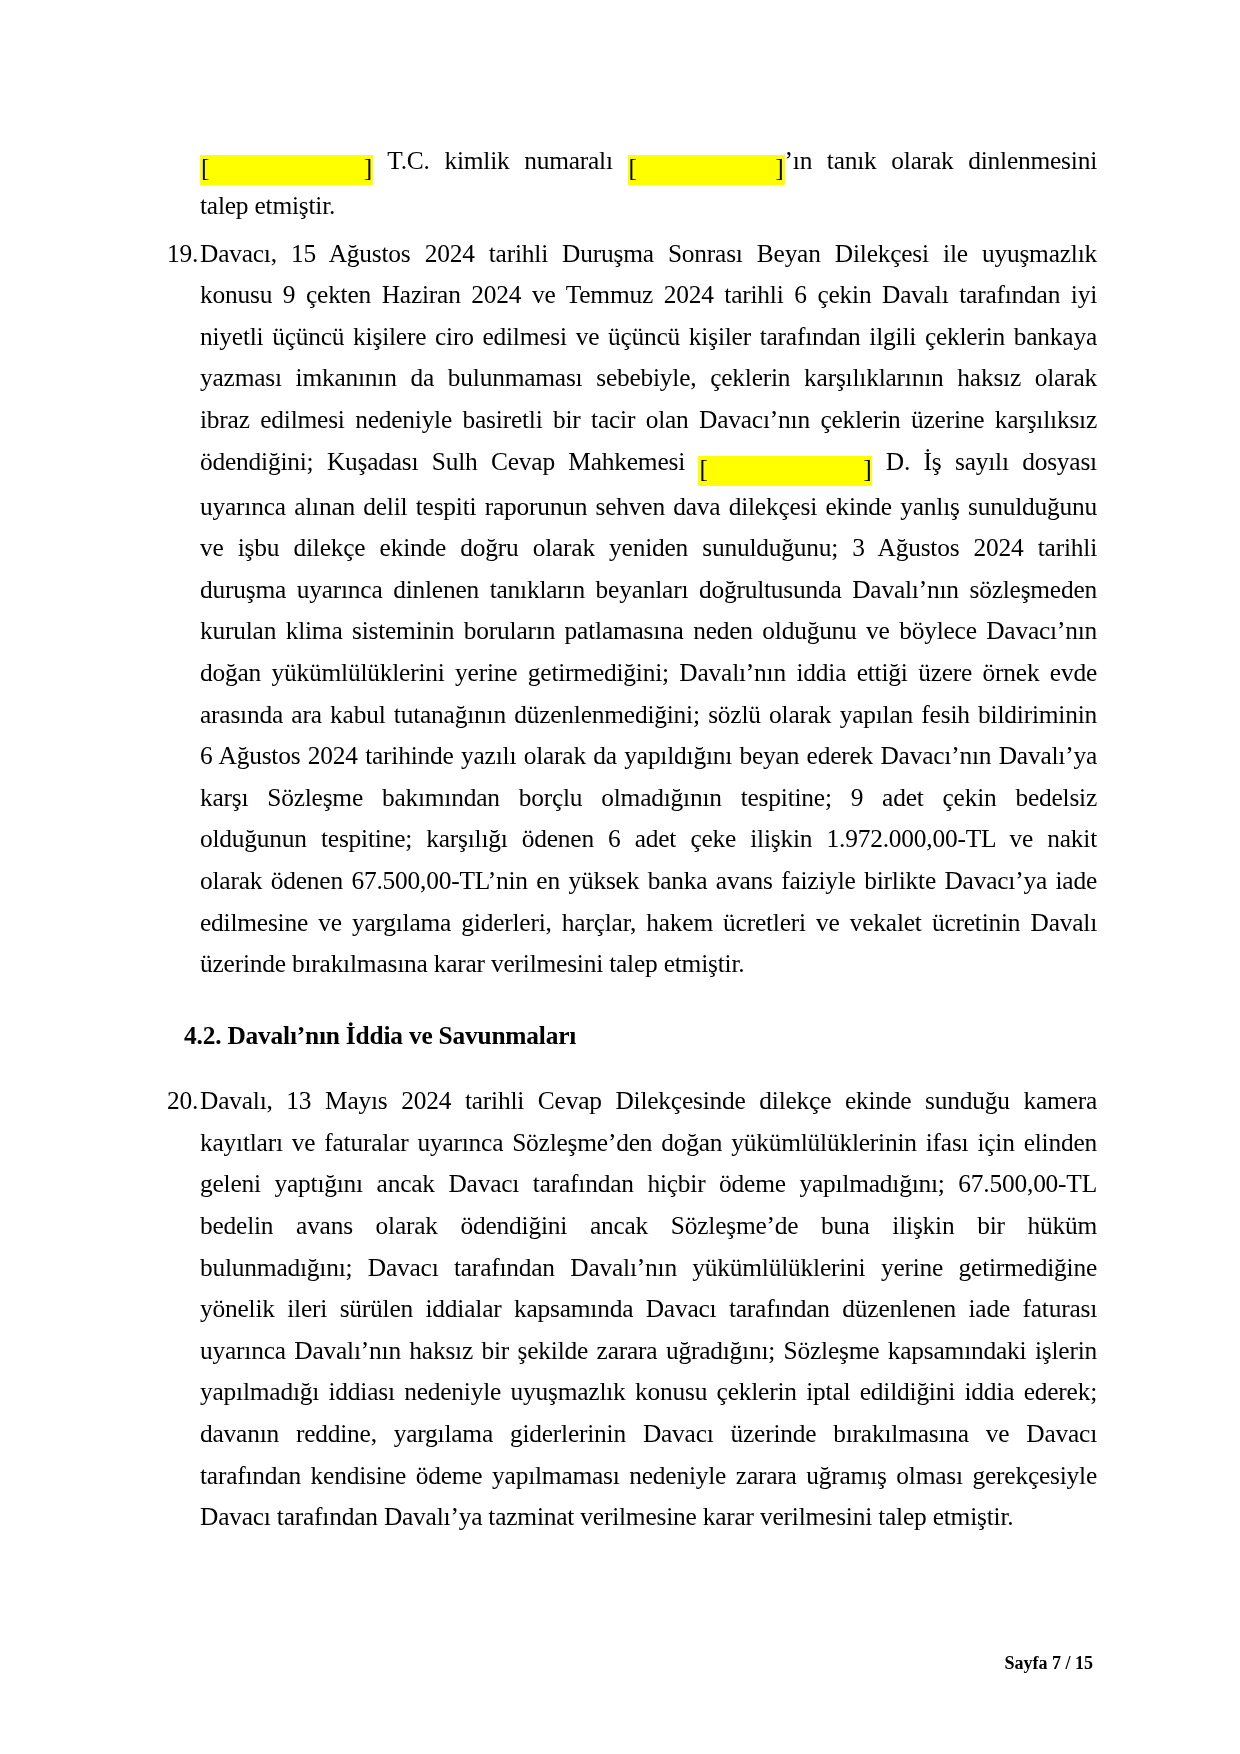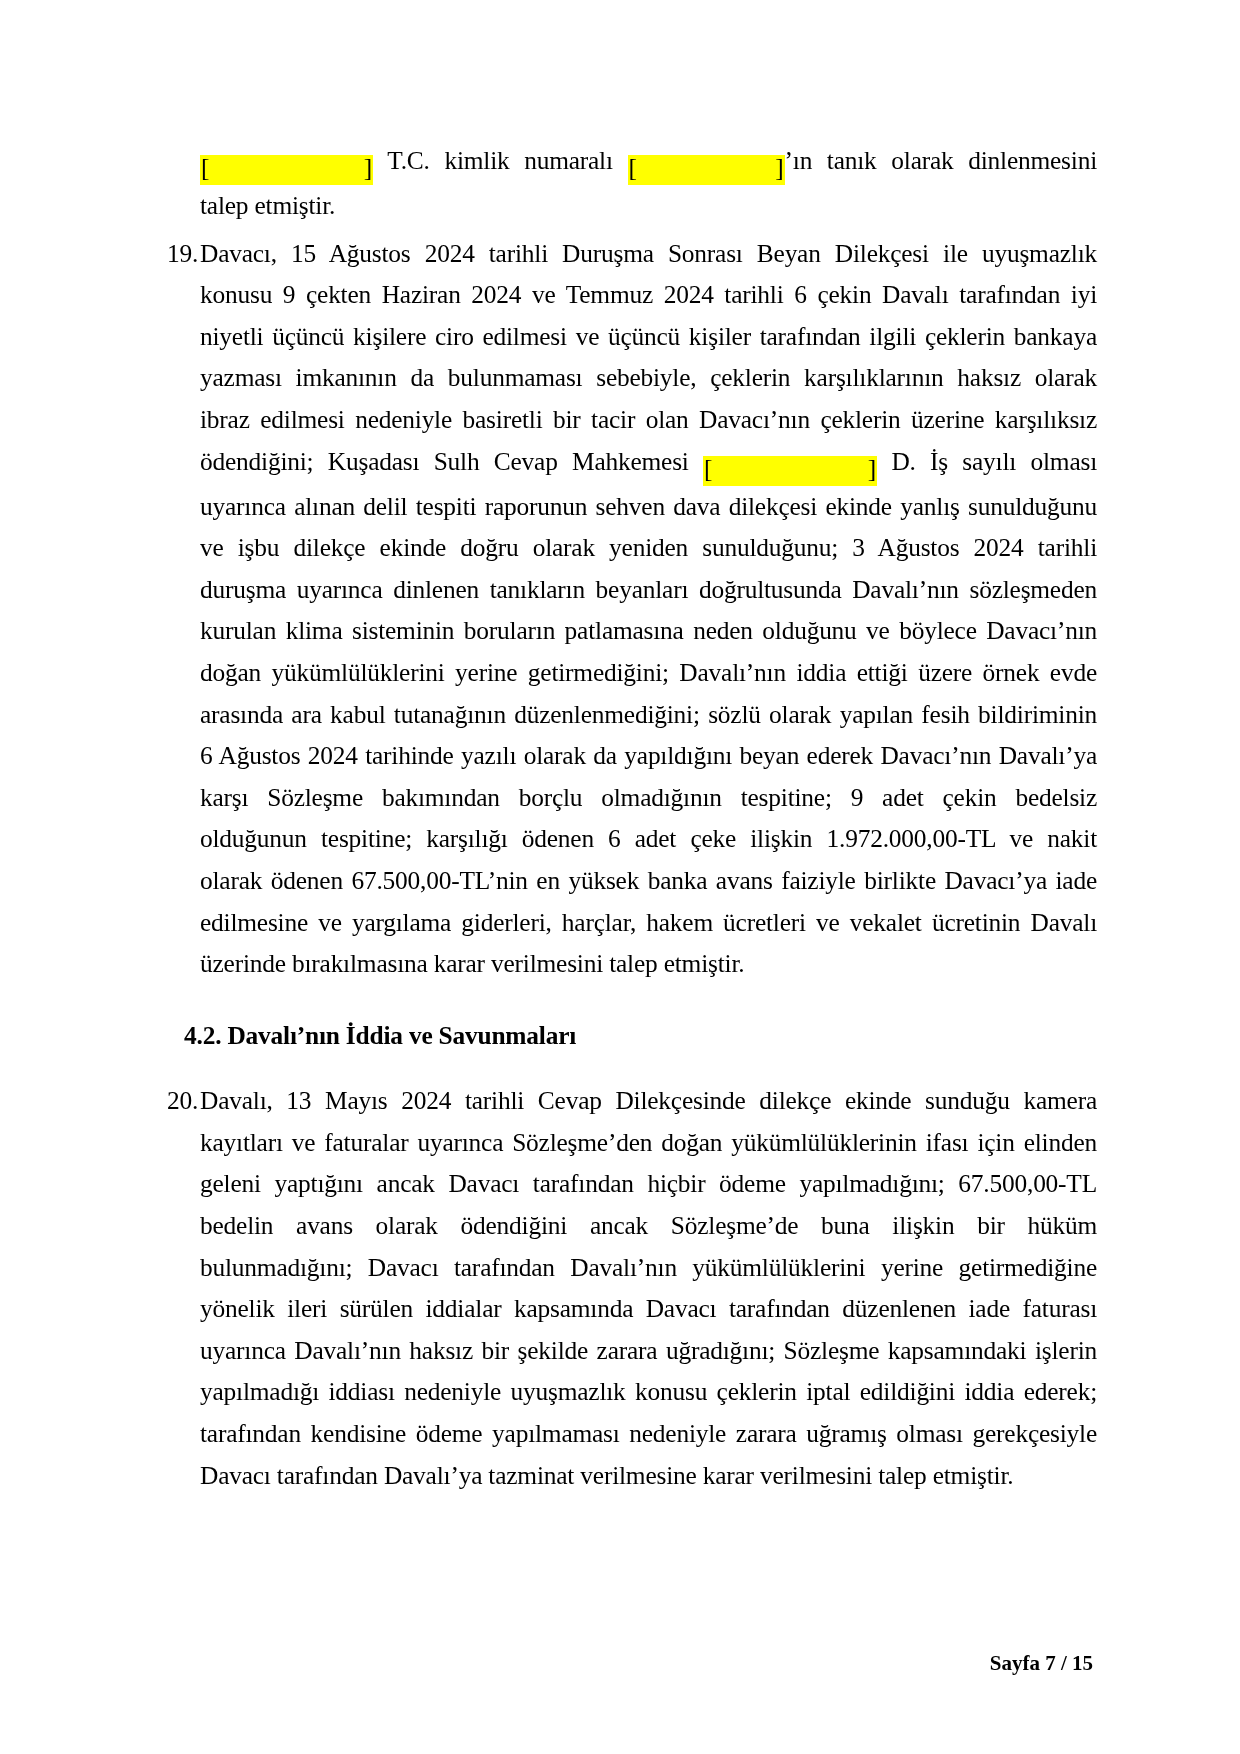--- a/index.html
+++ b/index.html
@@ -46,21 +46,21 @@
     height:30px;
     vertical-align:-7px;
     background:var(--hl,#ffff00);
     padding:0 1px;
   }
   .redact span{line-height:24px;}
   .footer{
     position:absolute;
     top:1650px;right:147px;
     font-weight:bold;
-    font-size:21px;
+    font-size:18px;
     line-height:26px;
   }
 </style>
 </head>
 <body>
 
 <div class="page">
   <div class="content" id="doc-content">
       <div class="block">
         <div class="line"><span class="redact" style="width: 171px;">
@@ -75,21 +75,21 @@
       <div class="block m-p2">
         <span class="num">19.</span>
         <div class="line"><span class="run">Davacı, 15 Ağustos 2024 tarihli Duruşma Sonrası Beyan Dilekçesi ile uyuşmazlık</span></div>
         <div class="line"><span class="run">konusu 9 çekten Haziran 2024 ve Temmuz 2024 tarihli 6 çekin Davalı tarafından iyi</span></div>
         <div class="line"><span class="run">niyetli üçüncü kişilere ciro edilmesi ve üçüncü kişiler tarafından ilgili çeklerin bankaya</span></div>
         <div class="line"><span class="run">yazması imkanının da bulunmaması sebebiyle, çeklerin karşılıklarının haksız olarak</span></div>
         <div class="line"><span class="run">ibraz edilmesi nedeniyle basiretli bir tacir olan Davacı’nın çeklerin üzerine karşılıksız</span></div>
         <div class="line"><span class="run">ödendiğini; Kuşadası Sulh Cevap Mahkemesi </span><span class="redact" style="width: 172px;">
             <span>[</span>
             <span>]</span>
-          </span><span class="run"> D. İş sayılı olması</span></div>
+          </span><span class="run"> D. İş sayılı dosyası</span></div>
         <div class="line"><span class="run">uyarınca alınan delil tespiti raporunun sehven dava dilekçesi ekinde yanlış sunulduğunu</span></div>
         <div class="line"><span class="run">ve işbu dilekçe ekinde doğru olarak yeniden sunulduğunu; 3 Ağustos 2024 tarihli</span></div>
         <div class="line"><span class="run">duruşma uyarınca dinlenen tanıkların beyanları doğrultusunda Davalı’nın sözleşmeden</span></div>
         <div class="line"><span class="run">kurulan klima sisteminin boruların patlamasına neden olduğunu ve böylece Davacı’nın</span></div>
         <div class="line"><span class="run">doğan yükümlülüklerini yerine getirmediğini; Davalı’nın iddia ettiği üzere örnek evde</span></div>
         <div class="line"><span class="run">arasında ara kabul tutanağının düzenlenmediğini; sözlü olarak yapılan fesih bildiriminin</span></div>
         <div class="line"><span class="run">6 Ağustos 2024 tarihinde yazılı olarak da yapıldığını beyan ederek Davacı’nın Davalı’ya</span></div>
         <div class="line"><span class="run">karşı Sözleşme bakımından borçlu olmadığının tespitine; 9 adet çekin bedelsiz</span></div>
         <div class="line"><span class="run">olduğunun tespitine; karşılığı ödenen 6 adet çeke ilişkin 1.972.000,00-TL ve nakit</span></div>
         <div class="line"><span class="run">olarak ödenen 67.500,00-TL’nin en yüksek banka avans faiziyle birlikte Davacı’ya iade</span></div>
@@ -100,20 +100,21 @@
       <div class="block m-p3">
         <span class="num">20.</span>
         <div class="line"><span class="run">Davalı, 13 Mayıs 2024 tarihli Cevap Dilekçesinde dilekçe ekinde sunduğu kamera</span></div>
         <div class="line"><span class="run">kayıtları ve faturalar uyarınca Sözleşme’den doğan yükümlülüklerinin ifası için elinden</span></div>
         <div class="line"><span class="run">geleni yaptığını ancak Davacı tarafından hiçbir ödeme yapılmadığını; 67.500,00-TL</span></div>
         <div class="line"><span class="run">bedelin avans olarak ödendiğini ancak Sözleşme’de buna ilişkin bir hüküm</span></div>
         <div class="line"><span class="run">bulunmadığını; Davacı tarafından Davalı’nın yükümlülüklerini yerine getirmediğine</span></div>
         <div class="line"><span class="run">yönelik ileri sürülen iddialar kapsamında Davacı tarafından düzenlenen iade faturası</span></div>
         <div class="line"><span class="run">uyarınca Davalı’nın haksız bir şekilde zarara uğradığını; Sözleşme kapsamındaki işlerin</span></div>
         <div class="line"><span class="run">yapılmadığı iddiası nedeniyle uyuşmazlık konusu çeklerin iptal edildiğini iddia ederek;</span></div>
+        <div class="line"><span class="run">davanın reddine, yargılama giderlerinin Davacı üzerinde bırakılmasına ve Davacı</span></div>
         <div class="line"><span class="run">tarafından kendisine ödeme yapılmaması nedeniyle zarara uğramış olması gerekçesiyle</span></div>
         <div class="line last"><span class="run">Davacı tarafından Davalı’ya tazminat verilmesine karar verilmesini talep etmiştir.</span></div>
       </div>
     </div>
   <div class="footer">
     <span>Sayfa 7 / 15</span>
   </div>
 </div>
 
 </body></html>

